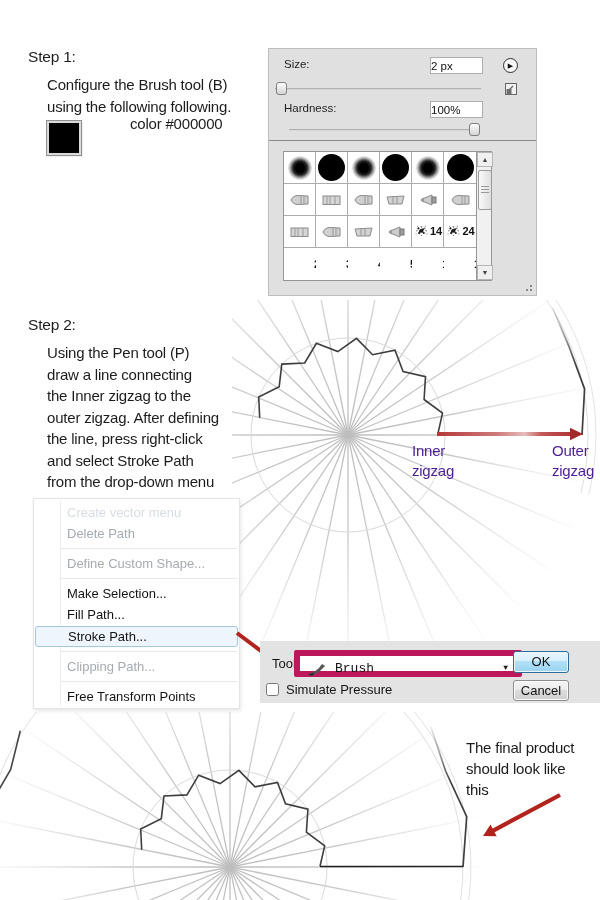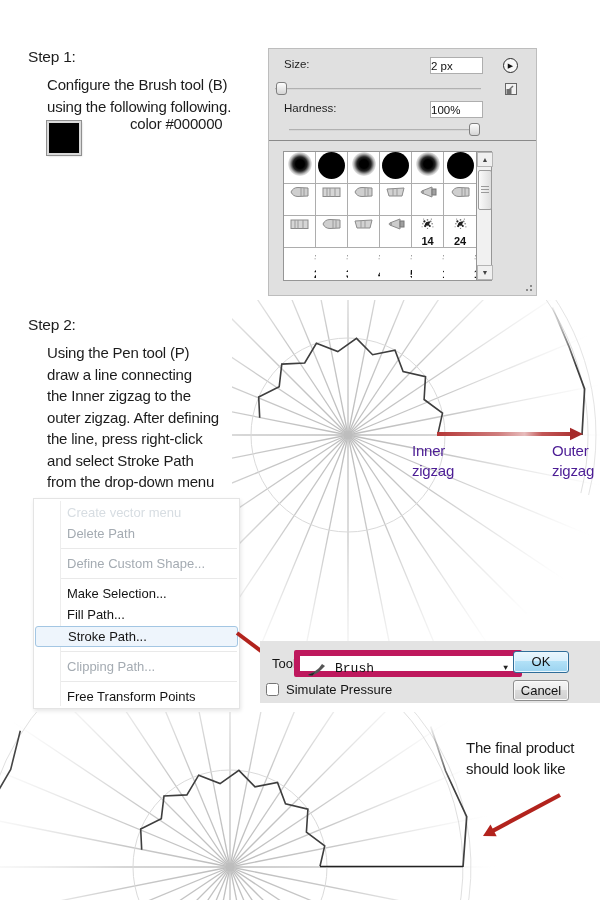--- a/index.html
+++ b/index.html
@@ -21,21 +21,21 @@
           font-size:7px;color:#111;line-height:1;}
   .slider-track{position:absolute;height:2px;background:linear-gradient(#9e9e9e,#e8e8e8);}
   .slider-thumb{position:absolute;width:11px;height:13px;background:linear-gradient(#fdfdfd,#d5d5d5);
                 border:1px solid #7f7f7f;border-radius:3px;box-sizing:border-box;}
   .bp-sep{position:absolute;left:0;top:91px;width:267px;height:1px;background:#8a8a8a;}
   #bgrid{position:absolute;left:14px;top:102px;width:209px;height:130px;border:1px solid #969696;
          background:#fff;box-sizing:border-box;display:flex;}
   #bcells{width:192px;height:128px;display:grid;grid-template-columns:repeat(6,32px);
           grid-template-rows:repeat(4,32px);}
   .bcell{box-sizing:border-box;border-right:1px solid #adadad;border-bottom:1px solid #adadad;
-         display:flex;flex-direction:column;align-items:center;justify-content:space-between;background:#fff;}
+         display:flex;flex-direction:row;align-items:center;justify-content:center;background:#fff;}
   .bcell:nth-child(6n){border-right:none;}
   .bcell:nth-child(n+19){border-bottom:none;padding-left:36px;}
   .soft-dot{width:24px;height:24px;border-radius:50%;
      background:radial-gradient(circle,#000 26%,rgba(0,0,0,.85) 42%,rgba(0,0,0,.28) 60%,rgba(0,0,0,0) 74%);}
   .hard-dot{width:27px;height:27px;border-radius:50%;background:#000;}
   .bnum{font-size:11px;font-weight:bold;color:#111;line-height:11px;margin-top:0px;}
   #bscroll{width:17px;height:128px;background:#f1f1f1;border-left:1px solid #969696;position:relative;
            box-sizing:border-box;}
   .sbtn{position:absolute;left:0;width:16px;height:15px;background:#f0f0f0;border:1px solid #b5b5b5;
         box-sizing:border-box;display:flex;align-items:center;justify-content:center;
@@ -559,13 +559,14 @@
     <polyline points="141.7,137.8 140.7,117.0 161.3,106.7 164.0,83.9 186.9,82.9 198.7,63.2 220.1,71.6 238.9,58.4 255.0,74.8 277.5,70.4 285.5,91.9 307.9,97.2 306.4,120.1 324.7,133.9 320.0,154.2" fill="none" stroke="#3e3e3e" stroke-width="1.6"></polyline>
     <polyline points="430.7,14.5 445.6,59.0 466.7,104.7 463.0,155.0" fill="none" stroke="url(#bof)" stroke-width="1.7"></polyline>
     <polyline points="-6.5,87.2 10.7,57.4 20.3,18.8" fill="none" stroke="#454545" stroke-width="1.6"></polyline>
     <line x1="320" y1="154.5" x2="463" y2="154.5" stroke="#222" stroke-width="1.7"></line>
     <line x1="560" y1="83" x2="491.8267006230878" y2="119.3000684993948" stroke="#b2231d" stroke-width="4.2"></line>
     <polygon points="483.0 124.0 490.5 112.5 496.7 124.2" fill="#b2231d"></polygon>
   </svg>
 <div class="abs" id="final-note">
   <div>The final product</div>
   <div>should look like</div>
+  <div>this</div>
 </div>
 
 </body></html>

